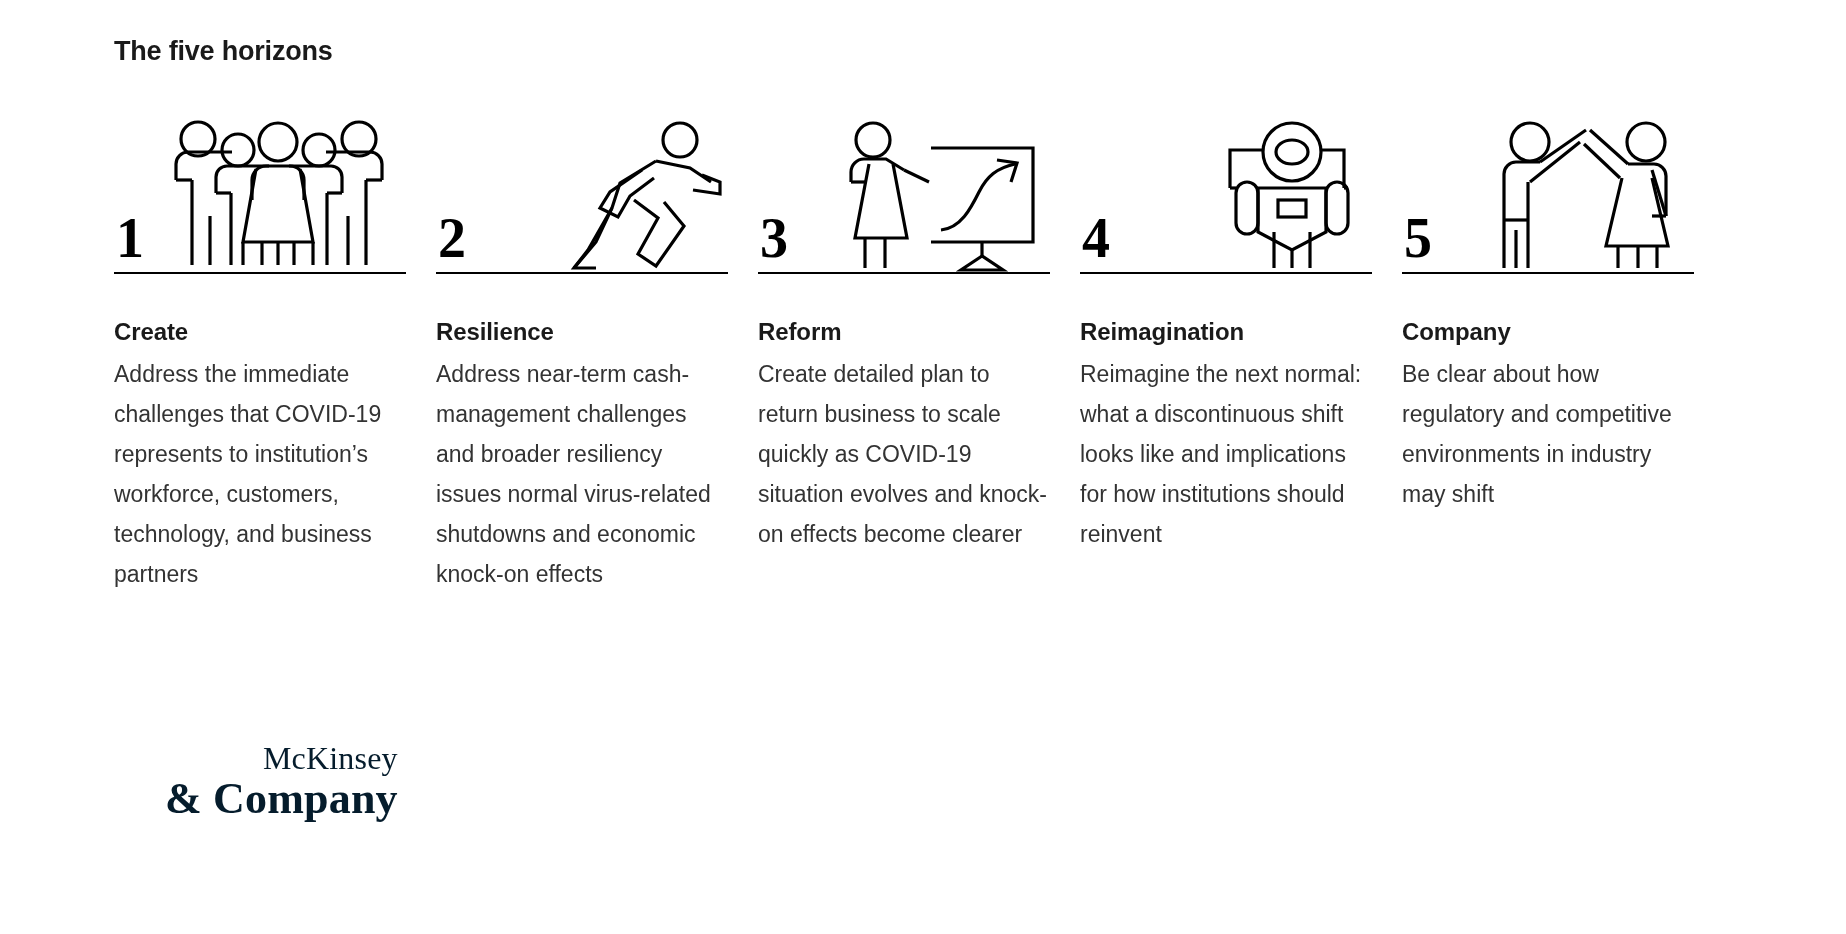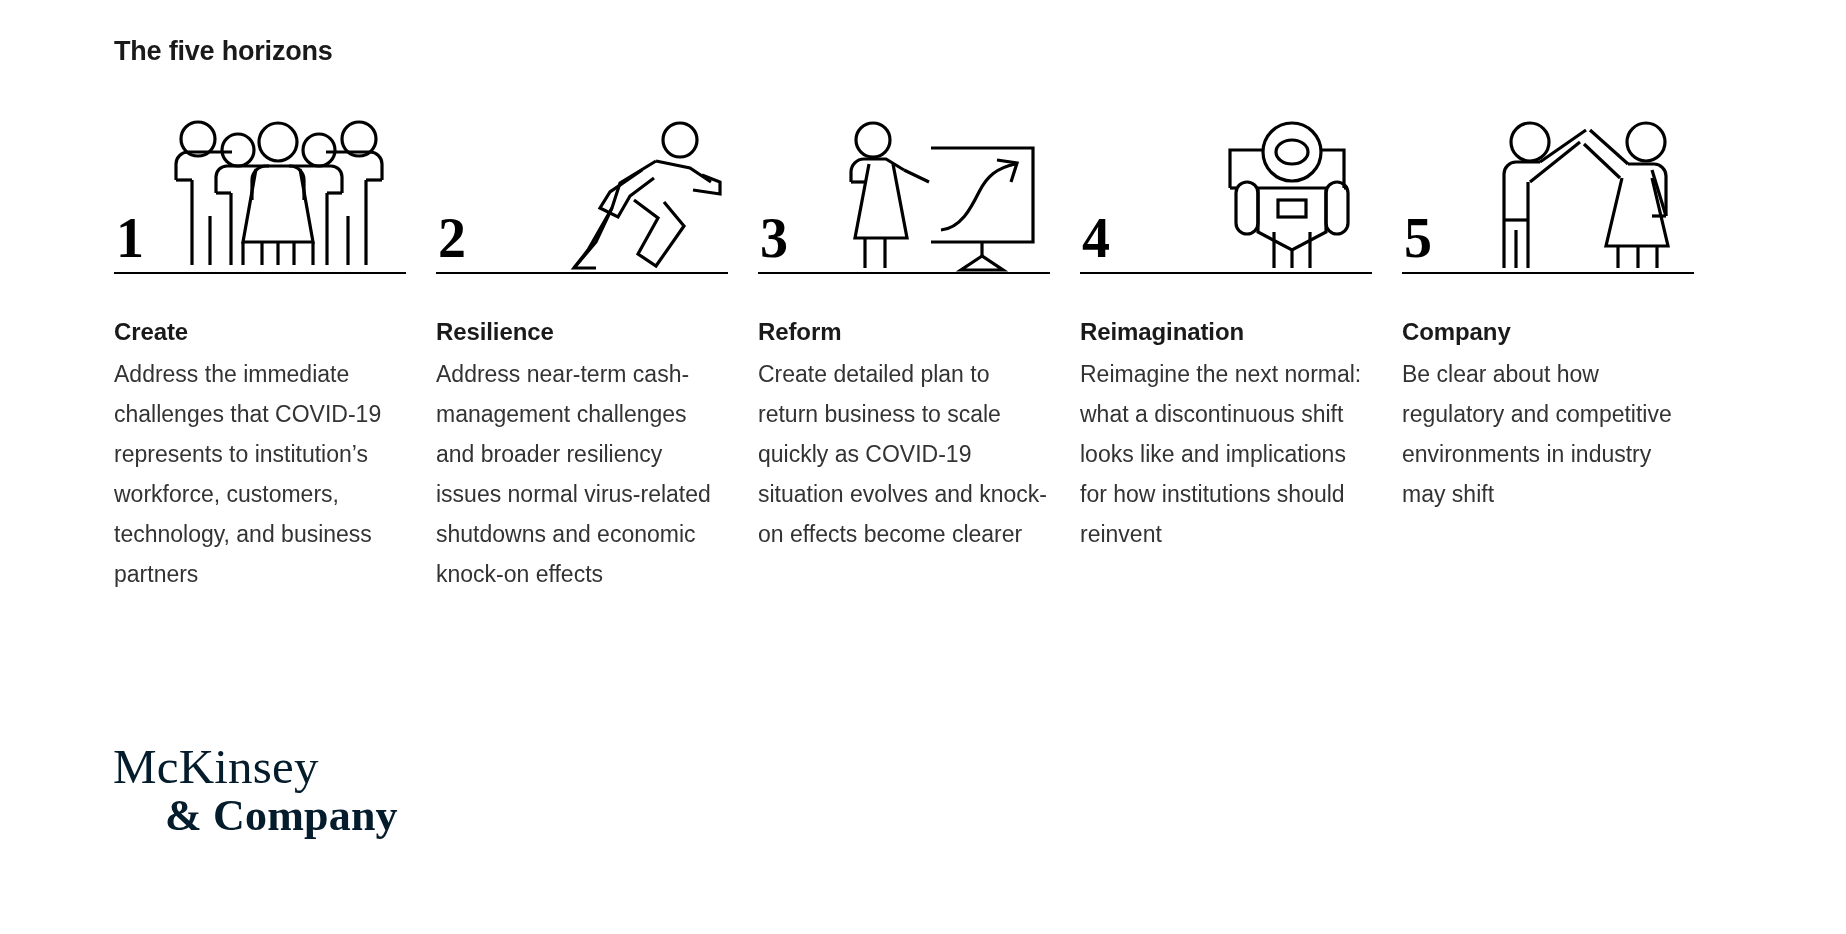--- a/index.html
+++ b/index.html
@@ -89,23 +89,24 @@
   }
   .logo {
     position: absolute;
     left: 113px;
     top: 742px;
     color: #051C2C;
     font-family: "Liberation Serif", serif;
     line-height: 1.02;
   }
   .logo-line1 {
-    font-size: 49px;
+    font-size: 32px;
     letter-spacing: 0.2px;
     display: block;
+    text-align: right;
   }
   .logo-line2 {
     font-size: 44px;
     letter-spacing: 0.2px;
     display: block;
     margin-left: 52px;
     margin-top: 2px;
     font-weight: bold;
   }
   svg { display: block; }

